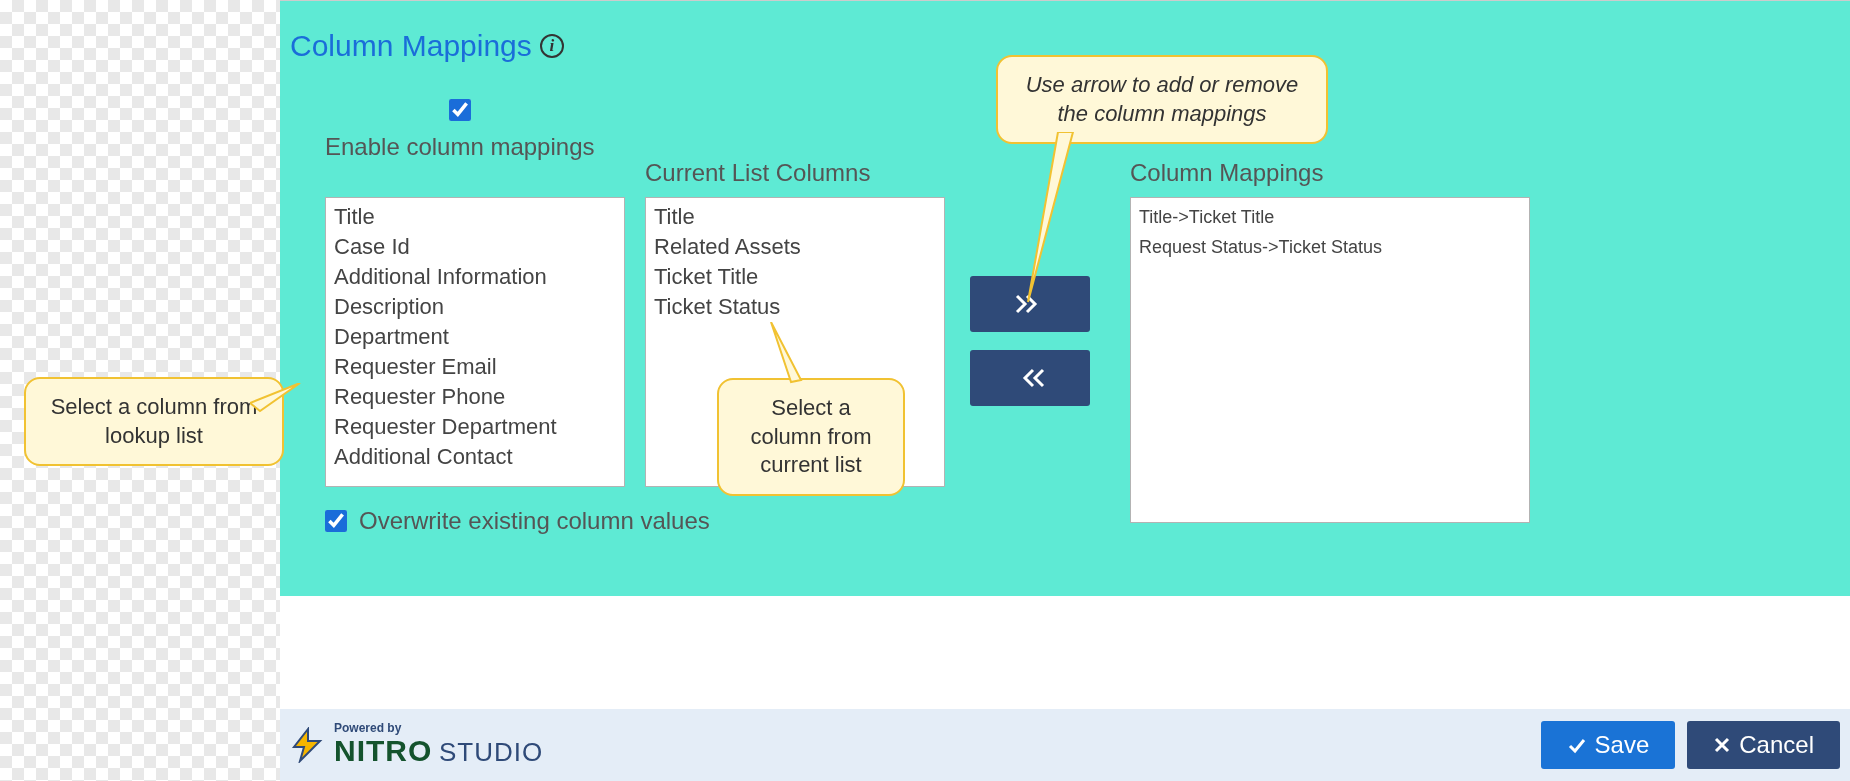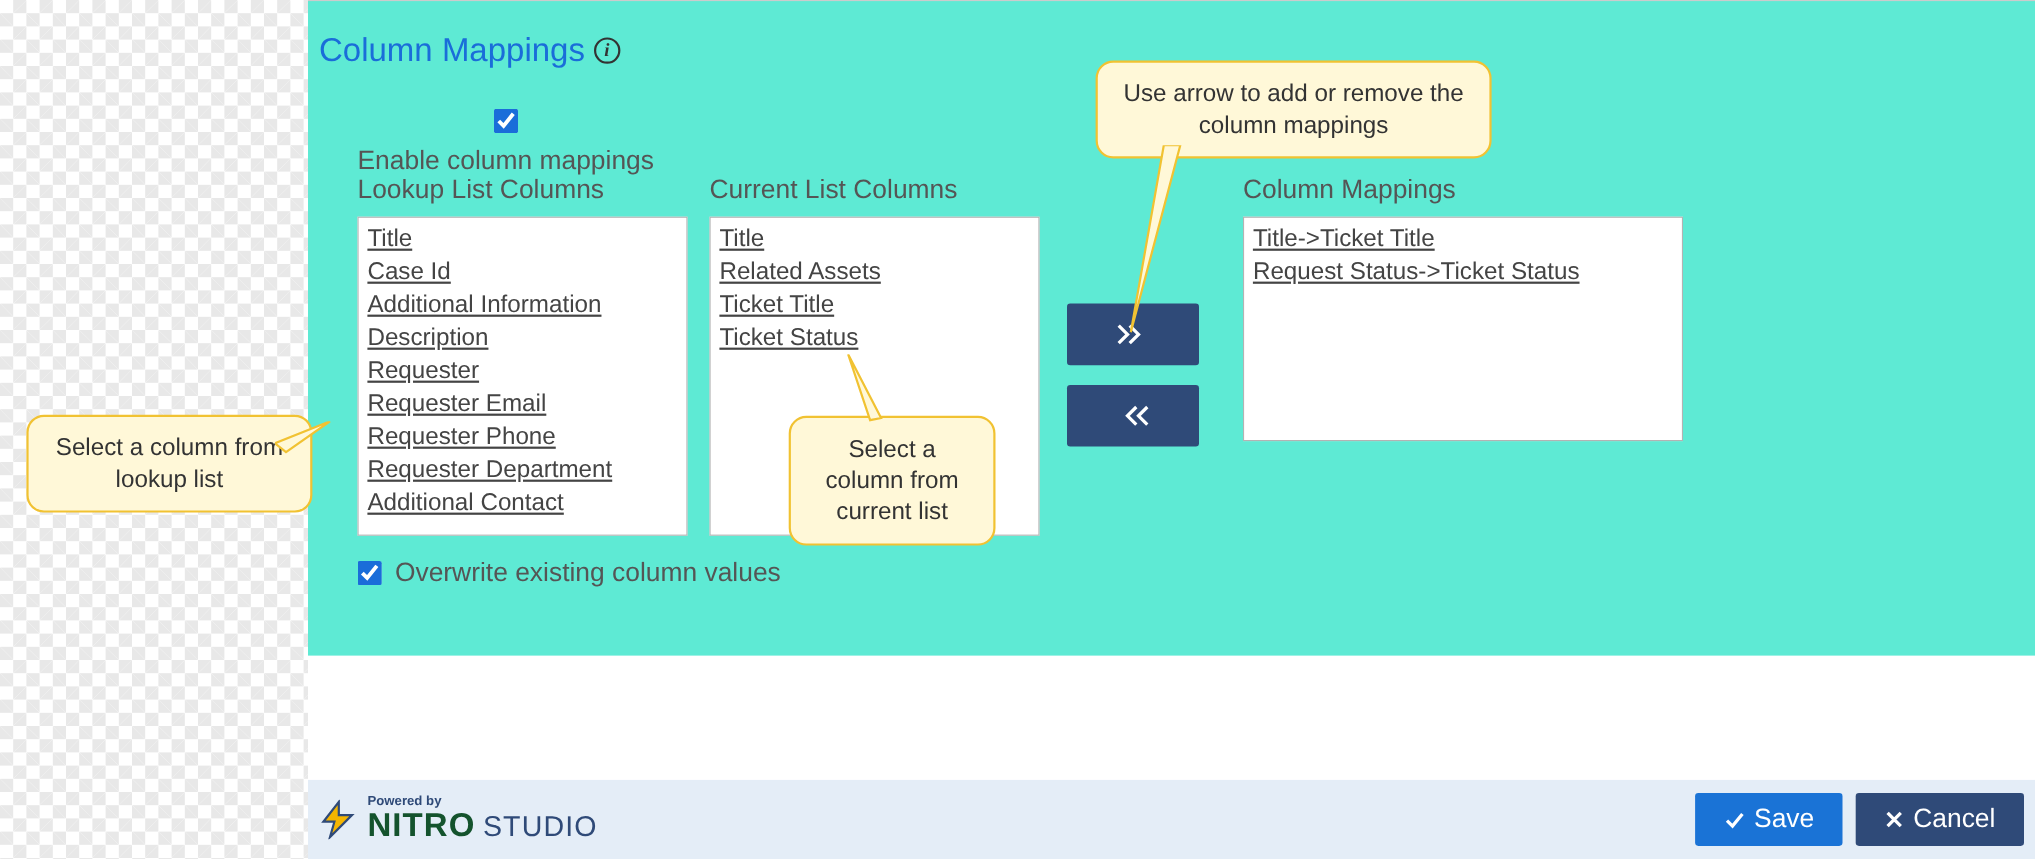--- a/index.html
+++ b/index.html
@@ -55,24 +55,24 @@
   .listbox {
     position:absolute;
     border:1px solid #b3b3b3;
     background:#fff;
     overflow:auto;
     font-size:22px;
     color:#444;
     padding:4px 6px;
     line-height:30px;
   }
-  .listbox div { white-space:nowrap; cursor:pointer; padding:0 2px;text-decoration:underline; }
+  .listbox div { white-space:nowrap; cursor:pointer; padding:0 2px; }
   .lb-lookup  { left:45px;  top:196px; width:300px; height:290px; }
   .lb-current { left:365px; top:196px; width:300px; height:290px; }
-  .lb-map     { left:850px; top:196px; width:400px; height:204px; font-size:22px; }
+  .lb-map     { left:850px; top:196px; width:400px; height:326px; font-size:18px; }
 
   .arrow-btns { position:absolute; left:690px; top:275px; display:flex; flex-direction:column; gap:18px; }
   .arrow-btn {
     width:120px;height:56px;background:#2f4a78;border:none;cursor:pointer;
     display:flex;align-items:center;justify-content:center;border-radius:3px;
   }
 
   .overwrite-row { position:absolute; left:45px; top:506px; }
 
   .callout {
@@ -117,30 +117,29 @@
   <div class="section-title">
     <span>Column Mappings</span>
     <span class="info-icon">i</span>
   </div>
 
   <label class="chk enable-row">
     <input type="checkbox" checked="" style="">
     <span>Enable column mappings</span>
   </label>
 
-  <div class="col-header hdr-lookup">Lookup List Columns</div>
   <div class="col-header hdr-current">Current List Columns</div>
   <div class="col-header hdr-map">Column Mappings</div>
 
   <div class="listbox lb-lookup">
     <div>Title</div>
     <div>Case Id</div>
     <div>Additional Information</div>
     <div>Description</div>
-    <div>Requester</div>
+    <div>Department</div>
     <div>Requester Email</div>
     <div>Requester Phone</div>
     <div>Requester Department</div>
     <div>Additional Contact</div>
   </div>
 
   <div class="listbox lb-current">
     <div>Title</div>
     <div>Related Assets</div>
     <div>Ticket Title</div>
@@ -179,21 +178,21 @@
   </svg>
 </div>
 
 <div class="callout" style="left:717px;top:378px;width:188px;">
   <span>Select a column from current list</span>
   <svg class="tail" width="60" height="70" style="left:42px;top:-58px;">
     <path d="M30 60 L10 0 L40 58 Z" fill="#fff8d8" stroke="#f1c232" stroke-width="2"></path>
   </svg>
 </div>
 
-<div class="callout" style="left:996px;top:55px;width:360px;">
+<div class="callout" style="left:996px;top:55px;width:332px;font-style:italic;">
   <span>Use arrow to add or remove the column mappings</span>
   <svg class="tail" width="80" height="180" style="left:20px;bottom:-170px;">
     <path d="M40 0 L10 170 L55 0 Z" fill="#fff8d8" stroke="#f1c232" stroke-width="2"></path>
   </svg>
 </div>
 
 <div class="footer">
   <div class="logo">
     <svg class="bolt" viewBox="0 0 36 36">
       <path d="M18 2 L4 20 L14 20 L10 34 L30 14 L18 14 Z" fill="#f5b500" stroke="#2f4a78" stroke-width="2"></path>

